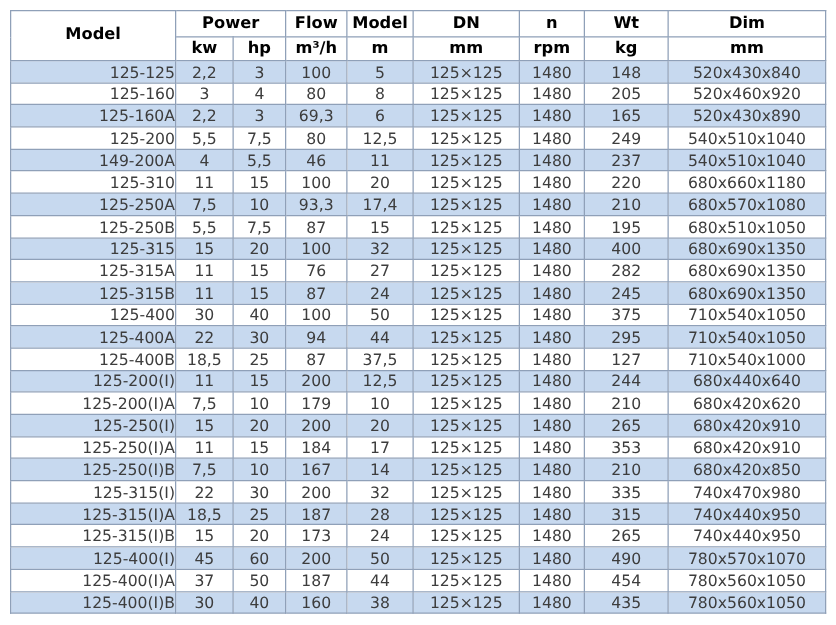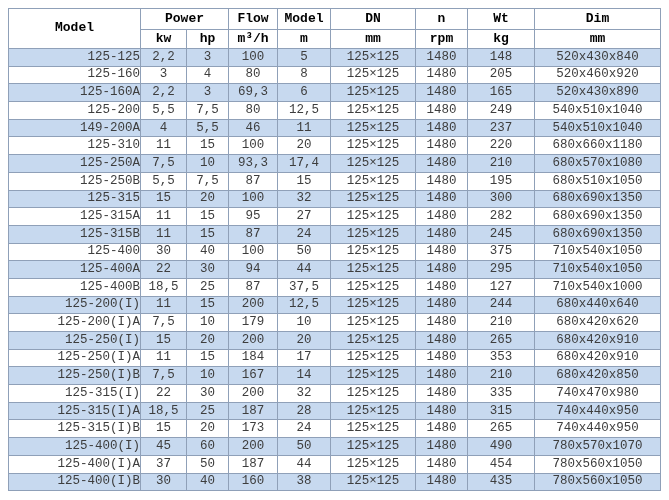--- a/index.html
+++ b/index.html
@@ -8,21 +8,20 @@
     background: #ffffff;
     width: 669px;
     height: 500px;
     font-family: "DejaVu Sans", "Liberation Sans", sans-serif;
   }
   table.spec-table {
     border-collapse: collapse;
     table-layout: fixed;
     margin: 8px 0 0 8px;
     width: 652px;
-    font-family: Liberation Mono, monospace;
   }
   .spec-table th,
   .spec-table td {
     border: 1px solid #8fa0b8;
     padding: 0;
     text-align: center;
     vertical-align: middle;
     white-space: nowrap;
     overflow: hidden;
   }
@@ -175,28 +174,28 @@
         <td>680x510x1050</td>
       </tr>
       <tr class="alt">
         <td class="model-col">125-315</td>
         <td>15</td>
         <td>20</td>
         <td>100</td>
         <td>32</td>
         <td>125×125</td>
         <td>1480</td>
-        <td>300</td>
+        <td>400</td>
         <td>680x690x1350</td>
       </tr>
       <tr>
         <td class="model-col">125-315A</td>
         <td>11</td>
         <td>15</td>
-        <td>95</td>
+        <td>76</td>
         <td>27</td>
         <td>125×125</td>
         <td>1480</td>
         <td>282</td>
         <td>680x690x1350</td>
       </tr>
       <tr class="alt">
         <td class="model-col">125-315B</td>
         <td>11</td>
         <td>15</td>

